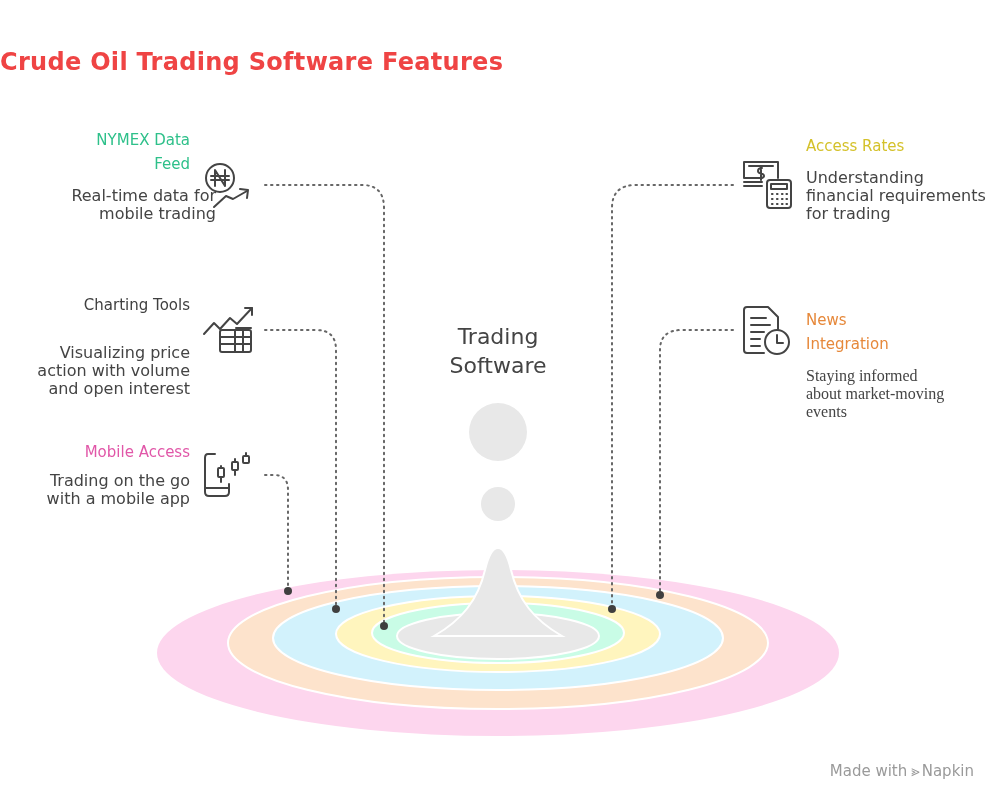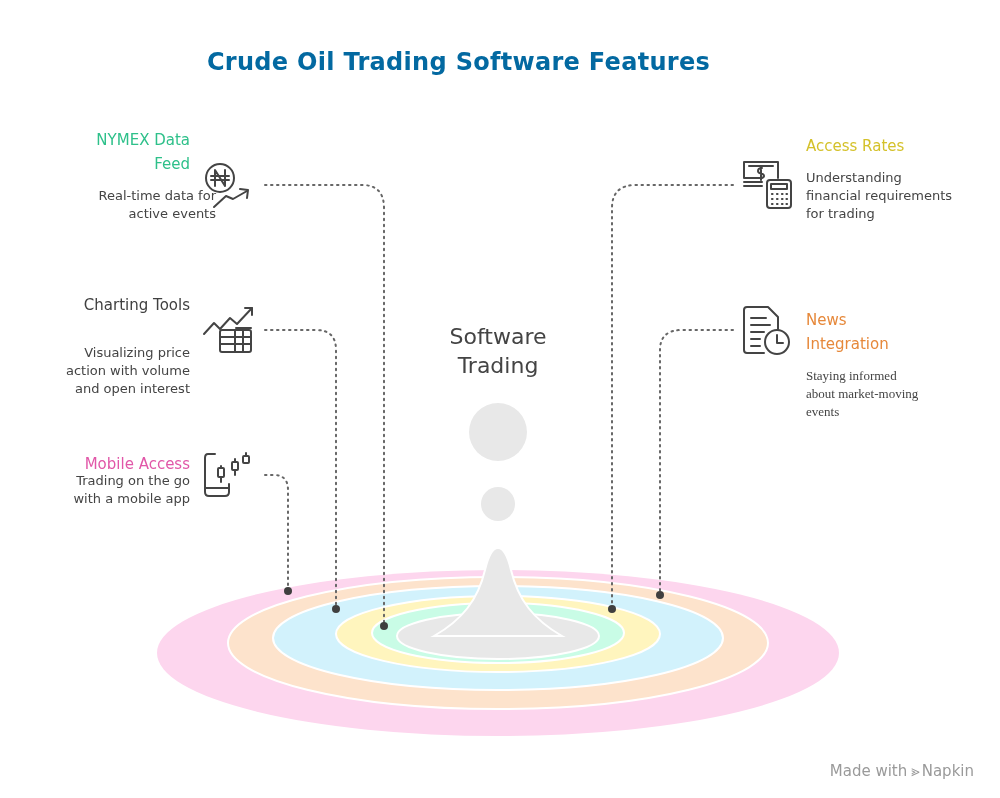--- a/index.html
+++ b/index.html
@@ -1,23 +1,23 @@
 <!DOCTYPE html>
 <html><head>
   <meta charset="utf-8">
   <style>
     html, body { margin: 0; padding: 0; background: #ffffff; }
     body { width: 1000px; height: 798px; position: relative; overflow: hidden;
            font-family: "DejaVu Sans", sans-serif; color: #444; }
-    .title { position: absolute; left: 0; width: 917px; top: 48px; text-align: center;
-             font-size: 24px; font-weight: bold; color: #0369a1; letter-spacing: 0.3px; }
+    .title { position: absolute; left: 0; width: 917px; top: 48px; text-align: left;
+             font-size: 24px; font-weight: bold; color: #ef4444; letter-spacing: 0.3px; }
     .center-label { position: absolute; left: 398px; width: 200px; top: 322px; text-align: center;
                     font-size: 22px; line-height: 29px; color: #444; }
     .feat-title { position: absolute; font-size: 15px; line-height: 24px; }
-    .feat-desc { position: absolute; font-size: 13px; line-height: 18px; color: #444; }
+    .feat-desc { position: absolute; font-size: 16px; line-height: 18px; color: #444; }
     .left { text-align: right; }
     .right { text-align: left; }
     svg.canvas { position: absolute; left: 0; top: 0; }
     .icon { position: absolute; }
     .footer { position: absolute; right: 26px; top: 762px; font-size: 15px; color: #9a9a9a; }
     .footer .mark { display: inline-block; margin: 0 2px 0 4px; }
   </style>
 </head>
 <body>
 
@@ -47,31 +47,31 @@
   <g fill="#3f3f3f">
     <circle cx="384" cy="626" r="4"></circle>
     <circle cx="336" cy="609" r="4"></circle>
     <circle cx="288" cy="591" r="4"></circle>
     <circle cx="612" cy="609" r="4"></circle>
     <circle cx="660" cy="595" r="4"></circle>
   </g>
 </svg>
 
 <div class="center-label">
+  <div>Trading</div>
   <div>Software</div>
-  <div>Trading</div>
 </div>
 
 <div class="feat-title left" style="right:810px; top:128px; color:#2ec08a;">
   <div>NYMEX Data</div>
   <div>Feed</div>
 </div>
 <div class="feat-desc left" style="right:784px; top:187px;">
   <div>Real-time data for</div>
-  <div>active events</div>
+  <div>mobile trading</div>
 </div>
 <svg class="icon" style="left:200px; top:158px;" width="58" height="56" viewBox="0 0 58 56" fill="none" stroke="#444" stroke-width="2" stroke-linecap="round" stroke-linejoin="round">
   <circle cx="20" cy="20" r="14"></circle>
   <path d="M15 28 L15 12 L25 28 L25 12 M11 18 L29 18 M11 22 L29 22"></path>
   <path d="M14 49 L26 38 L33 41 L47 33"></path>
   <path d="M40 31 L48 32 L47 40"></path>
 </svg>
 
 <div class="feat-title left" style="right:810px; top:293px; color:#404040;">
   <div>Charting Tools</div>
@@ -82,21 +82,21 @@
   <div>and open interest</div>
 </div>
 <svg class="icon" style="left:202px; top:304px;" width="56" height="52" viewBox="0 0 56 52" fill="none" stroke="#444" stroke-width="2" stroke-linecap="round" stroke-linejoin="round">
   <path d="M2 30 L12 19 L18 25 L28 14 L35 20 L50 4"></path>
   <path d="M43 4 L50 4 L50 11"></path>
   <path d="M34 24 L49 24"></path>
   <rect x="18" y="26" width="31" height="22" rx="2"></rect>
   <path d="M18 33 L49 33 M18 40 L49 40 M33 26 L33 48 M41 26 L41 48"></path>
 </svg>
 
-<div class="feat-title left" style="right:810px; top:452px; color:#e157a8;text-align:center;">
+<div class="feat-title left" style="right:810px; top:440px; color:#e157a8;text-align:center;">
   <div>Mobile Access</div>
 </div>
 <div class="feat-desc left" style="right:810px; top:472px;">
   <div>Trading on the go</div>
   <div>with a mobile app</div>
 </div>
 <svg class="icon" style="left:203px; top:450px;" width="52" height="50" viewBox="0 0 52 50" fill="none" stroke="#444" stroke-width="2" stroke-linecap="round" stroke-linejoin="round">
   <path d="M12 4 L5 4 Q2 4 2 8 L2 42 Q2 46 6 46 L22 46 Q26 46 26 42 L26 34"></path>
   <path d="M2 38 L26 38"></path>
   <rect x="15" y="18" width="6" height="9" rx="1"></rect>

